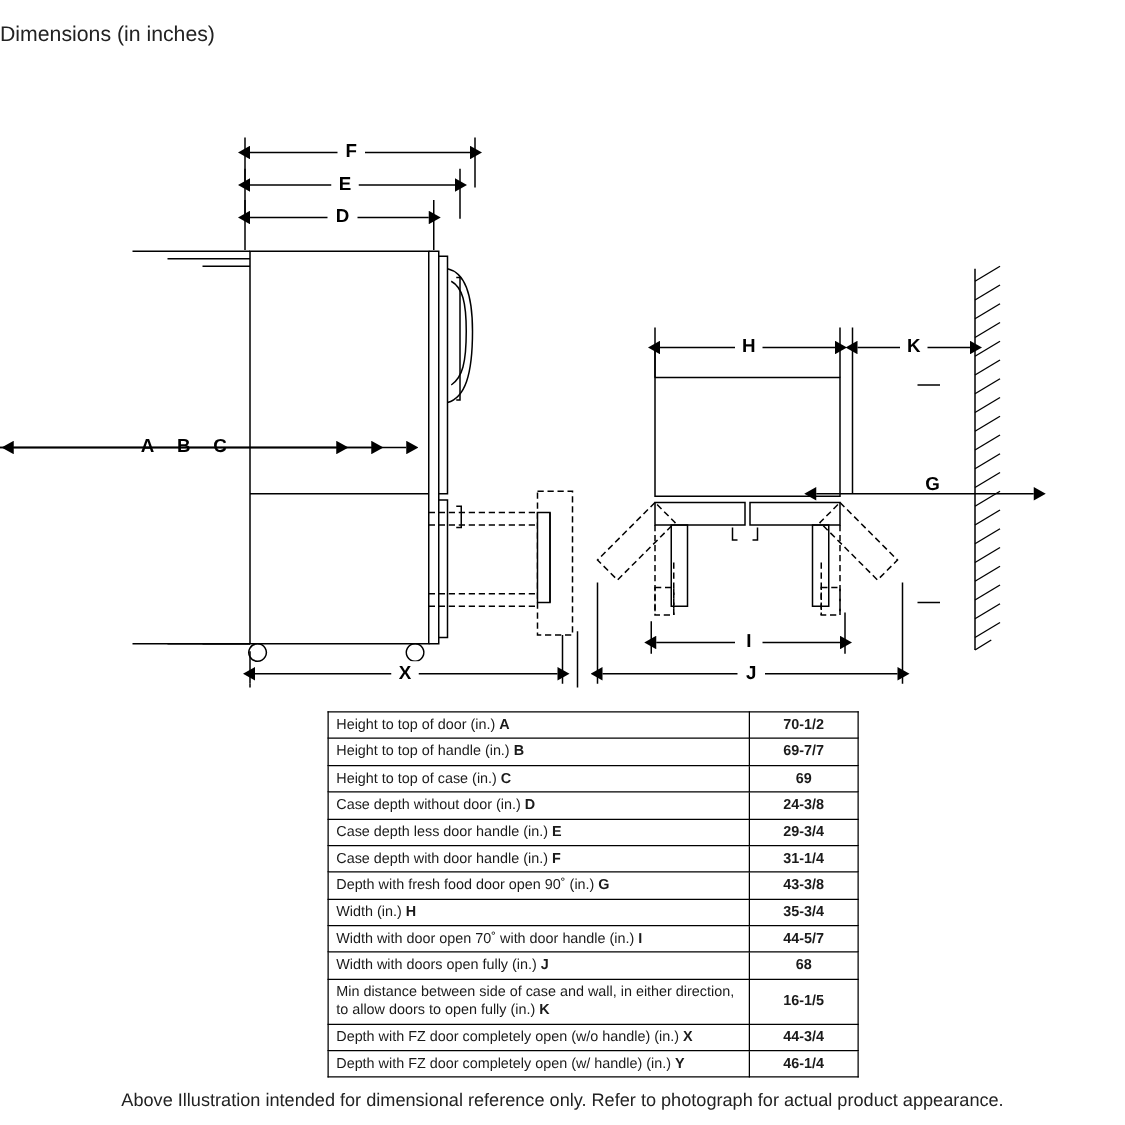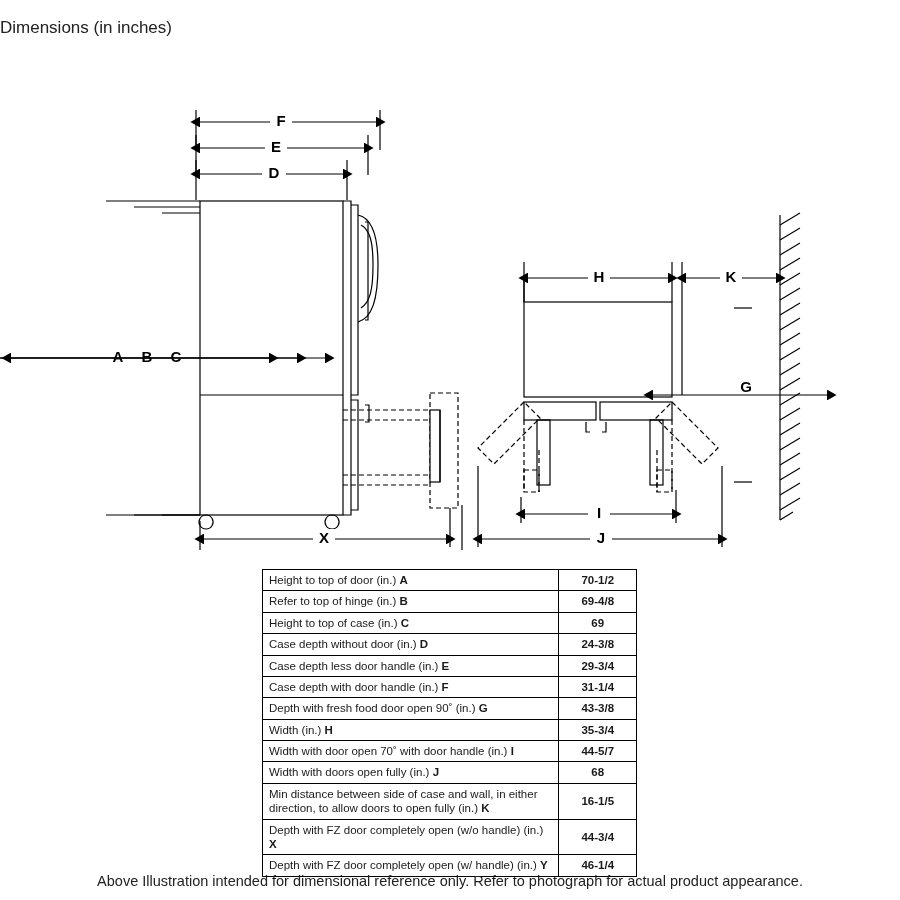--- a/index.html
+++ b/index.html
@@ -40,21 +40,21 @@
     font-weight: bold;
     font-size: 15px;
     fill: #000;
     font-family: "Liberation Sans", sans-serif;
   }
   
   #spec-table {
     position: absolute;
     left: 262px;
     top: 569px;
-    width: 375px;
+    width: 425px;
     border-collapse: collapse;
     font-size: 11.5px;
   }
   #spec-table td {
     border: 1px solid #000;
     padding: 3px 6px;
     vertical-align: middle;
     line-height: 1.25;
   }
   #spec-table td.label {
@@ -254,22 +254,22 @@
     </g>
   </svg>
 
   <table id="spec-table">
     <tbody>
         <tr>
           <td class="label"><span>Height to top of door (in.) </span><b>A</b></td>
           <td class="value">70-1/2</td>
         </tr>
         <tr>
-          <td class="label"><span>Refer to top of hinge (in.) </span><b>B</b></td>
-          <td class="value">69-4/8</td>
+          <td class="label"><span>Height to top of handle (in.) </span><b>B</b></td>
+          <td class="value">69-7/7</td>
         </tr>
         <tr>
           <td class="label"><span>Height to top of case (in.) </span><b>C</b></td>
           <td class="value">69</td>
         </tr>
         <tr>
           <td class="label"><span>Case depth without door (in.) </span><b>D</b></td>
           <td class="value">24-3/8</td>
         </tr>
         <tr>

